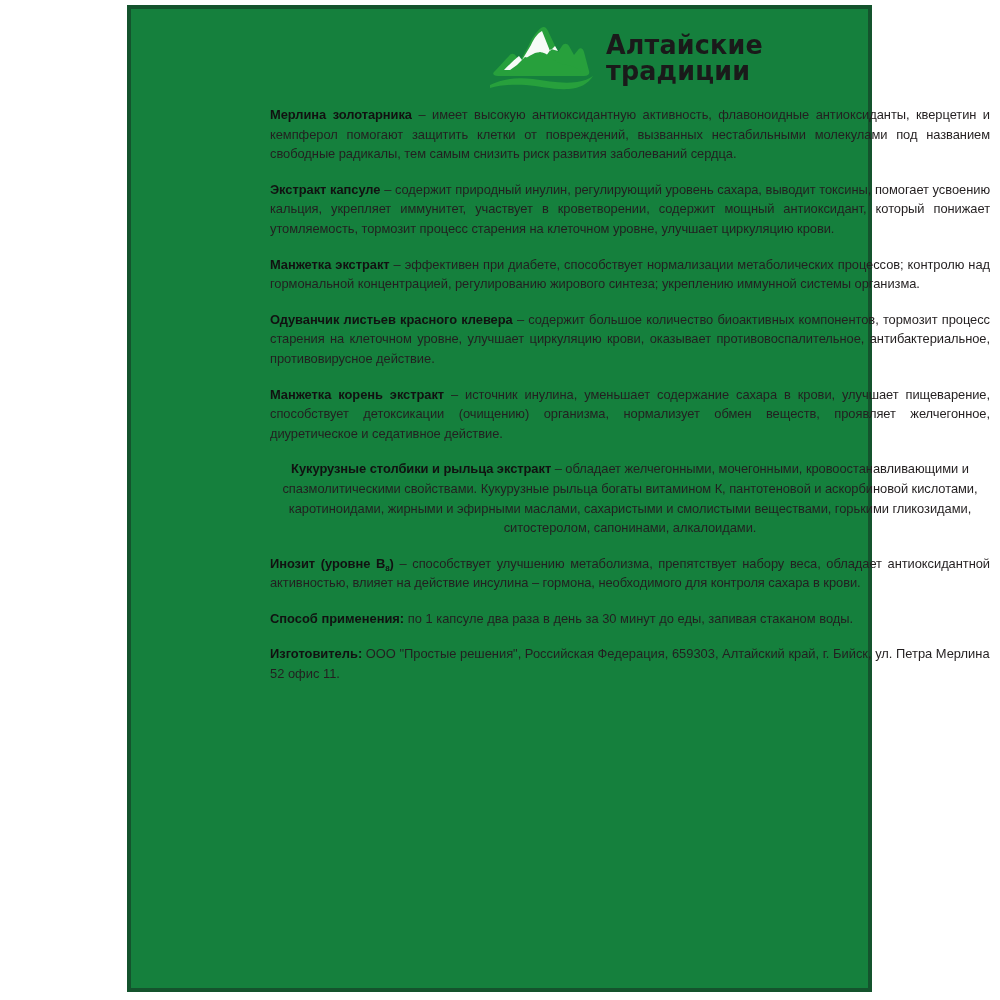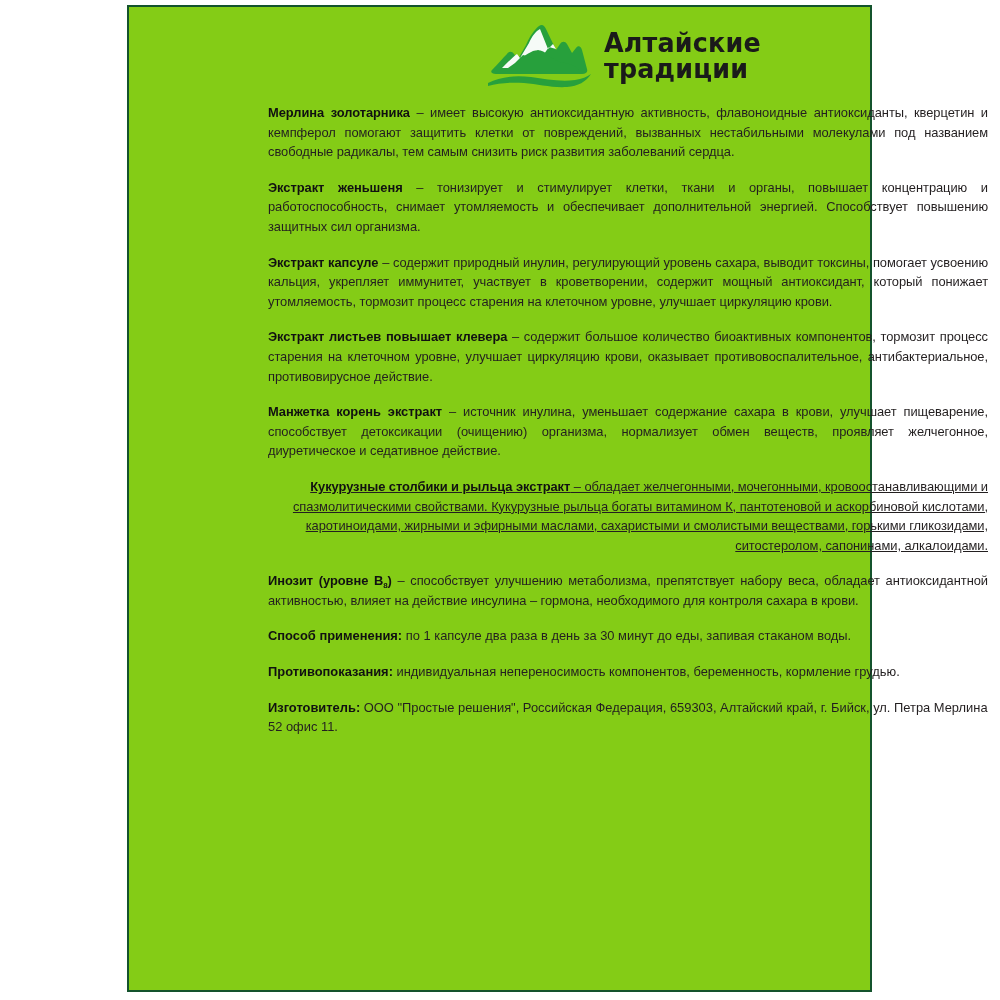--- a/index.html
+++ b/index.html
@@ -12,23 +12,23 @@
     background: #ffffff;
     font-family: "Liberation Sans", sans-serif;
     overflow: hidden;
   }
   #page-frame {
     position: absolute;
     left: 127px;
     top: 5px;
     width: 745px;
     height: 987px;
-    border: 2px solid #14532d;
+    border: 4px solid #14532d;
     box-sizing: border-box;
-    background: #84cc16;
+    background: #15803d;
   }
   #content {
     position: absolute;
     left: 139px;
     top: 10px;
     width: 720px;
   }
   
   #logo {
     display: flex;
@@ -62,22 +62,21 @@
   
   .para {
     font-size: 12.9px;
     line-height: 19.6px;
     color: #231f20;
     text-align: justify;
     margin: 0 0 16px 0;
     letter-spacing: -0.05px;
   }
   .para.left {
-    text-align: right;
-    text-decoration: underline;
+    text-align: center;
   }
   .lead {
     font-weight: 700;
     color: #111111;
   }
   sub {
     font-size: 8px;
     line-height: 0;
     vertical-align: -3px;
   }
@@ -103,33 +102,32 @@
         <path fill="#27a03c" d="M2 59 C14 53 28 51 45 53 C60 55 74 58 89 56 C96 55 101 53 105 50 C100 58 92 62 81 63 C66 64 52 60 38 59 C25 58 13 59 2 62 Z"></path>
       </svg>
       <div id="logo-text">
         <span class="lt">Алтайские</span>
         <span class="lt">традиции</span>
       </div>
     </div>
 
     <p class="para"><span class="lead">Мерлина золотарника</span><span> – имеет высокую антиоксидантную активность, флавоноидные антиоксиданты, кверцетин и кемпферол помогают защитить клетки от повреждений, вызванных нестабильными молекулами под названием свободные радикалы, тем самым снизить риск развития заболеваний сердца.</span></p>
 
-    <p class="para"><span class="lead">Экстракт женьшеня</span><span> – тонизирует и стимулирует клетки, ткани и органы, повышает концентрацию и работоспособность, снимает утомляемость и обеспечивает дополнительной энергией. Способствует повышению защитных сил организма.</span></p>
 
     <p class="para"><span class="lead">Экстракт капсуле</span><span> – содержит природный инулин, регулирующий уровень сахара, выводит токсины, помогает усвоению кальция, укрепляет иммунитет, участвует в кроветворении, содержит мощный антиоксидант, который   понижает утомляемость, тормозит процесс старения на клеточном уровне, улучшает циркуляцию крови.</span></p>
 
+    <p class="para"><span class="lead">Манжетка экстракт</span><span> – эффективен при диабете, способствует нормализации метаболических процессов; контролю над гормональной концентрацией, регулированию жирового синтеза; укреплению иммунной системы организма.</span></p>
 
-    <p class="para"><span class="lead">Экстракт листьев повышает клевера</span><span> – содержит большое количество биоактивных компонентов, тормозит процесс старения на клеточном уровне, улучшает циркуляцию крови, оказывает противовоспалительное, антибактериальное, противовирусное действие.</span></p>
+    <p class="para"><span class="lead">Одуванчик листьев красного клевера</span><span> – содержит большое количество биоактивных компонентов, тормозит процесс старения на клеточном уровне, улучшает циркуляцию крови, оказывает противовоспалительное, антибактериальное, противовирусное действие.</span></p>
 
     <p class="para"><span class="lead">Манжетка корень экстракт</span><span> – источник инулина, уменьшает содержание сахара в крови, улучшает пищеварение, способствует детоксикации (очищению) организма, нормализует обмен веществ, проявляет желчегонное, диуретическое и седативное действие.</span></p>
 
     <p class="para left"><span class="lead">Кукурузные столбики и рыльца экстракт</span><span> – обладает желчегонными, мочегонными, кровоостанавливающими и спазмолитическими свойствами. Кукурузные рыльца богаты витамином К, пантотеновой и аскорбиновой кислотами, каротиноидами, жирными и эфирными маслами, сахаристыми и смолистыми веществами, горькими гликозидами, ситостеролом, сапонинами, алкалоидами.</span></p>
 
     <p class="para"><span class="lead"><span>Инозит (уровне B</span><sub>8</sub><span>)</span></span><span> – способствует улучшению метаболизма, препятствует набору веса, обладает антиоксидантной активностью, влияет на действие инсулина – гормона, необходимого для контроля сахара в крови.</span></p>
 
     <p class="footer-para"><span class="lead">Способ применения:</span><span> по 1 капсуле два раза в день за 30 минут до еды, запивая стаканом воды.</span></p>
 
-    <p class="footer-para"><span class="lead">Противопоказания:</span><span> индивидуальная непереносимость компонентов, беременность, кормление грудью.</span></p>
 
     <p class="footer-para"><span class="lead">Изготовитель:</span><span> ООО "Простые решения", Российская Федерация, 659303, Алтайский край,  г. Бийск, ул. Петра Мерлина 52 офис 11.</span></p>
 
   </div>
 </div>
 
 </body></html>

